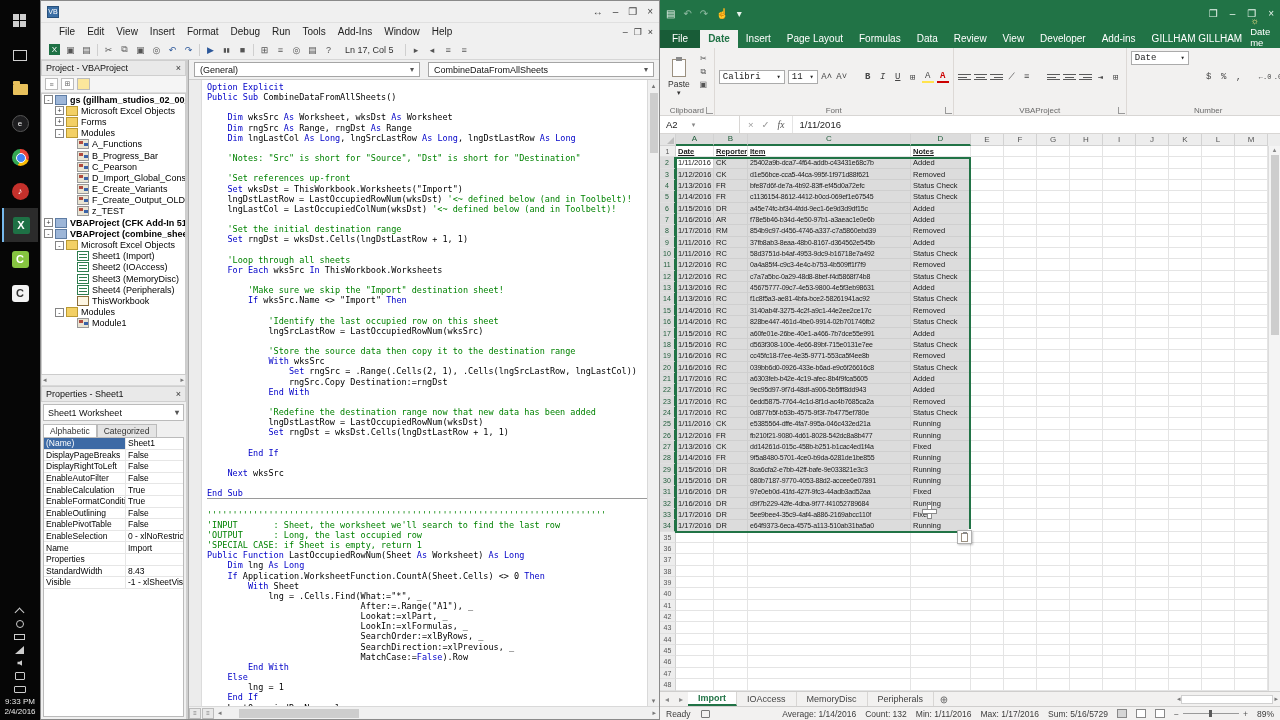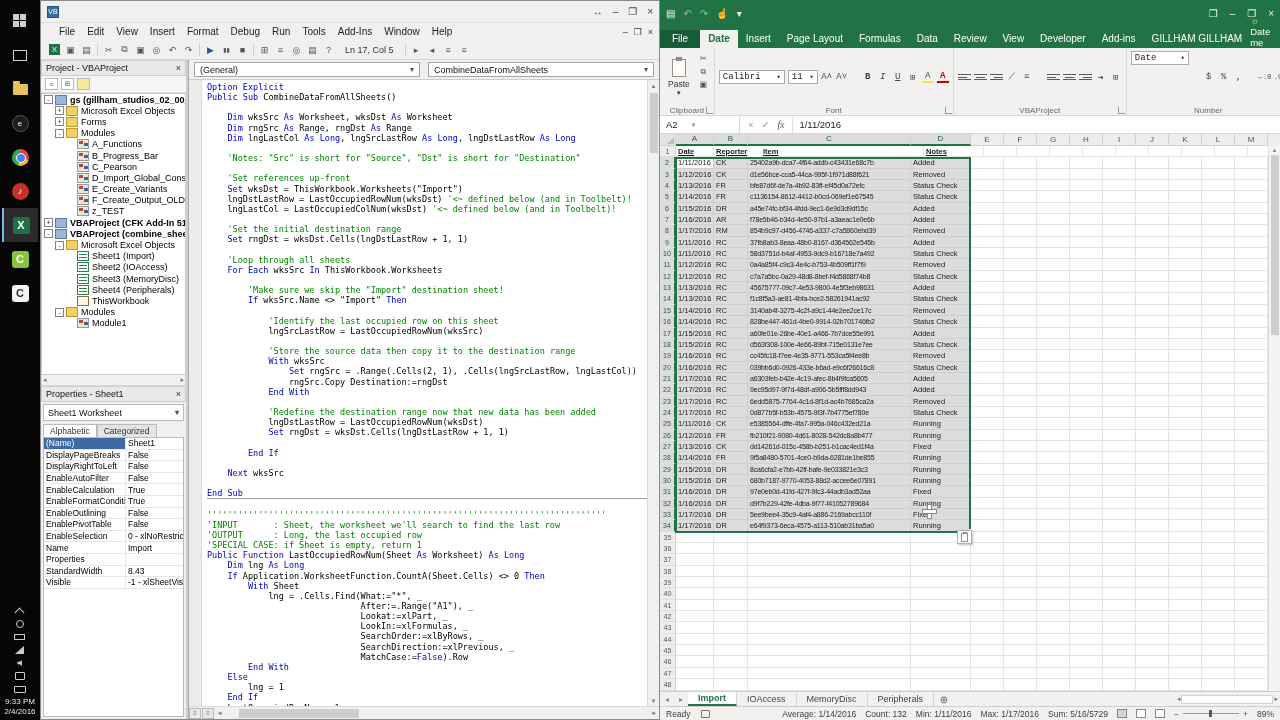--- a/index.html
+++ b/index.html
@@ -775,21 +775,21 @@
           <div class="xch" style="width: 33px;">J</div>
           <div class="xch" style="width: 33px;">K</div>
           <div class="xch" style="width: 33px;">L</div>
           <div class="xch" style="width: 33px;">M</div>
         </div>
       <div id="rows">
           <div class="xr">
             <div class="xg">1</div>
             <div class="xc thead" style="width: 38px;">Date</div>
             <div class="xc thead" style="width: 34px;">Reporter</div>
-            <div class="xc thead" style="width: 163px; margin-left: 13px;">Item</div>
+            <div class="xc thead" style="width: 163px;">Item</div>
             <div class="xc thead" style="width: 60px;">Notes</div>
             <div class="xc" style="width: 33px;"></div>
             <div class="xc" style="width: 33px;"></div>
             <div class="xc" style="width: 33px;"></div>
             <div class="xc" style="width: 33px;"></div>
             <div class="xc" style="width: 33px;"></div>
             <div class="xc" style="width: 33px;"></div>
             <div class="xc" style="width: 33px;"></div>
             <div class="xc" style="width: 33px;"></div>
             <div class="xc" style="width: 33px;"></div>

